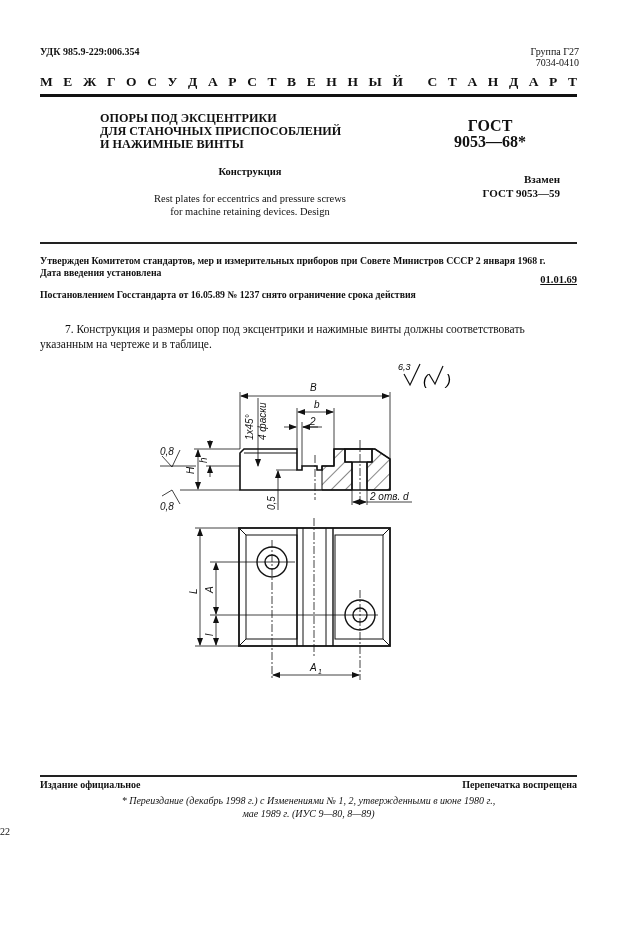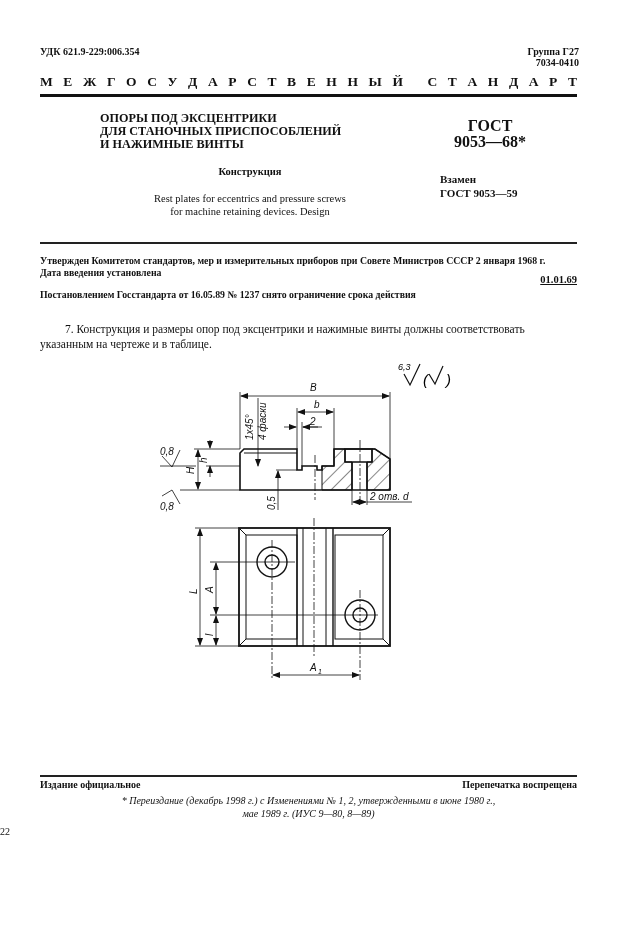--- a/index.html
+++ b/index.html
@@ -1,43 +1,43 @@
 <!DOCTYPE html>
 <html><head>
 <meta charset="utf-8">
 <style>
   html, body { margin: 0; padding: 0; background: #ffffff; }
   body { width: 617px; height: 946px; position: relative; overflow: hidden;
          font-family: "Liberation Serif", "DejaVu Serif", serif; color: #111; }
   .abs { position: absolute; }
   .udk { left: 40px; top: 46px; font-size: 10px; font-weight: bold; }
-  .group { right: 38px; top: 46px; font-size: 10px; font-weight: bold; text-align: right; line-height: 11px; }
+  .group { right: 38px; top: 46px; font-size: 10px; font-weight: normal; text-align: right; line-height: 11px; }
   .interstate { left: 40px; top: 74px; width: 537px; font-size: 13.5px; font-weight: bold;
                 display: flex; justify-content: space-between; letter-spacing: 0; }
   .rule-thick { left: 40px; width: 537px; height: 3px; background: #111; }
   .rule-thin { left: 40px; width: 537px; height: 1.5px; background: #222; }
   .title-block { left: 100px; top: 112px; width: 300px; text-align: left; font-weight: bold; font-size: 12.2px; line-height: 13px; }
   .subtitle { left: 100px; top: 166px; width: 300px; text-align: center; font-weight: bold; font-size: 10.5px; }
   .en { left: 100px; top: 192px; width: 300px; text-align: center; font-size: 10.5px; line-height: 13px; }
   .gost { left: 440px; top: 118px; width: 100px; text-align: center; font-weight: bold; font-size: 16px; line-height: 16px; }
-  .replace { left: 440px; top: 172px; width: 120px; text-align: left; font-weight: bold; font-size: 11px; line-height: 14px; }
+  .replace { left: 440px; top: 172px; width: 120px; text-align: right; font-weight: bold; font-size: 11px; line-height: 14px; }
   .approved { left: 40px; top: 255px; width: 537px; font-weight: bold; font-size: 9.8px; line-height: 12px; }
   .date-val { right: 40px; top: 274px; font-weight: bold; font-size: 10.5px; text-decoration: underline; }
   .decree { left: 40px; top: 289px; font-weight: bold; font-size: 9.8px; }
   .para { left: 40px; top: 322px; width: 537px; font-size: 11.5px; line-height: 15px; text-indent: 25px; }
   .footer-left { left: 40px; top: 779px; font-weight: bold; font-size: 10px; }
   .footer-right { right: 40px; top: 779px; font-weight: bold; font-size: 10px; margin-left: 43px; }
   .footnote { left: 40px; top: 794px; width: 537px; text-align: center; font-style: italic; font-size: 10px; line-height: 13px; }
   .page-num { left: 0; width: 617px; top: 826px; text-align: left; font-size: 10px; }
   svg text { font-family: "Liberation Sans", "DejaVu Sans", sans-serif; font-style: italic; }
 </style>
 </head>
 <body>
 
-<div class="abs udk">УДК 621.9-229:006.354</div>
+<div class="abs udk">УДК 985.9-229:006.354</div>
 <div class="abs group">
   <div>Группа Г27</div>
   <div>7034-0410</div>
 </div>
 <div class="abs interstate" id="interstate">
     <span>М</span>
     <span>Е</span>
     <span>Ж</span>
     <span>Г</span>
     <span>О</span>

